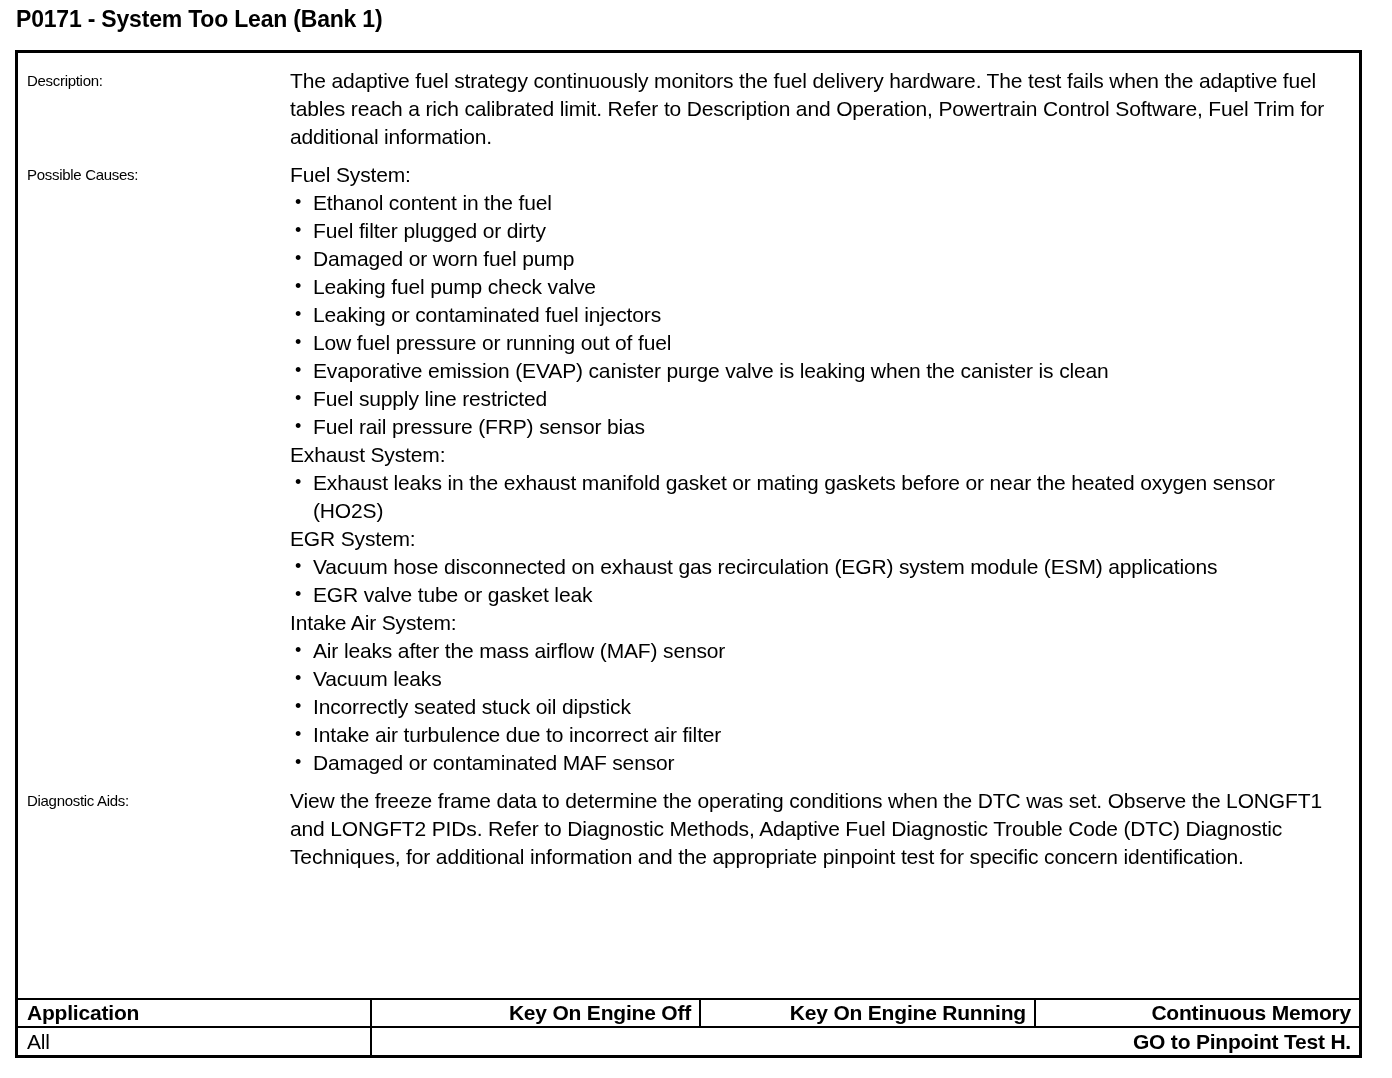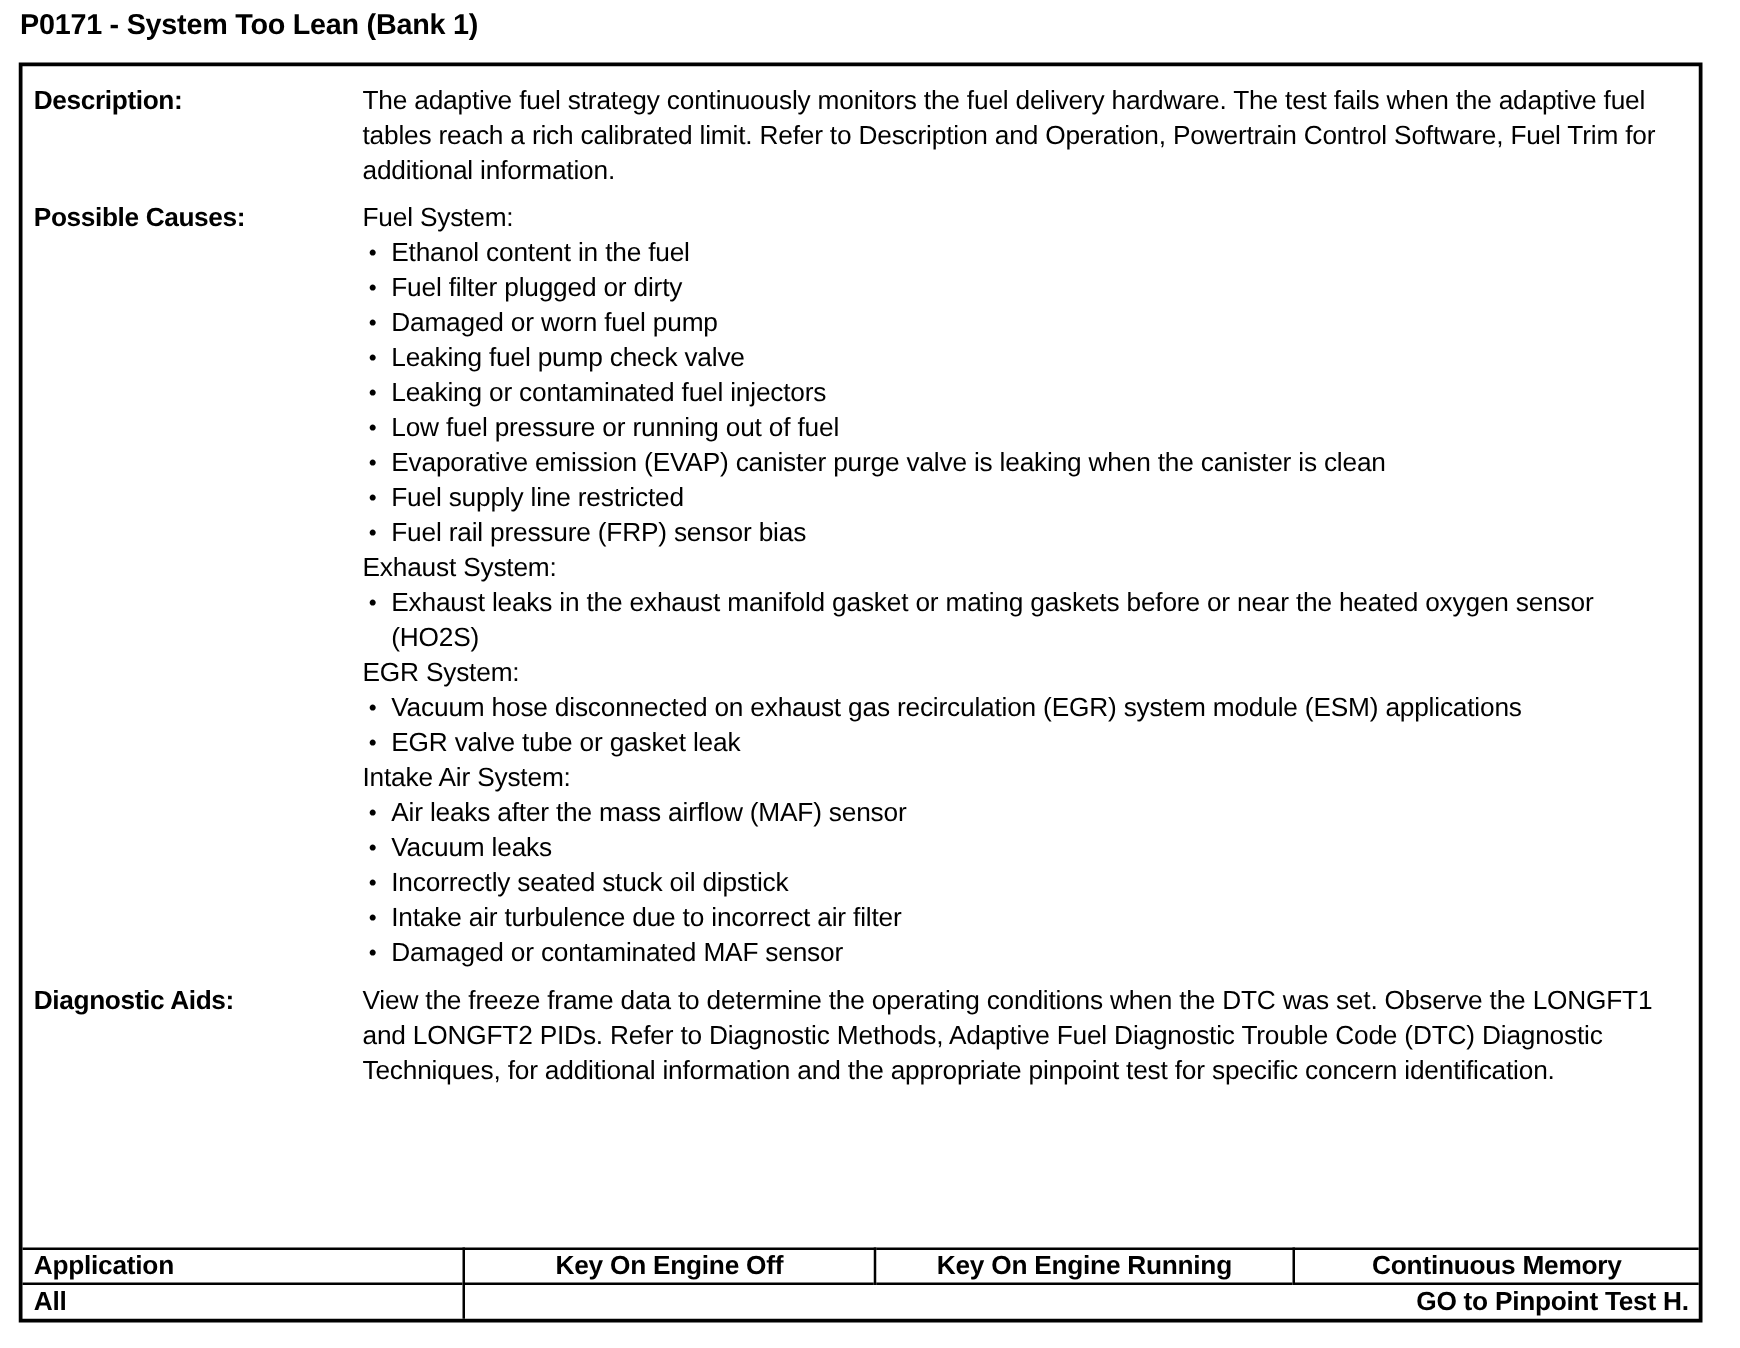--- a/index.html
+++ b/index.html
@@ -36,22 +36,22 @@
 
   
   .info-row {
     display: flex;
     align-items: flex-start;
   }
   .row-label {
     width: 272px;
     flex: 0 0 272px;
     padding-left: 9px;
-    font-size: 21px;
-    font-weight: bold;
+    font-size: 15px;
+    font-weight: normal;
     letter-spacing: -0.3px;
     line-height: 28px;
   }
   .row-content {
     flex: 1 1 auto;
     padding-right: 14px;
     font-size: 21px;
     line-height: 28px;
     letter-spacing: -0.15px;
   }
@@ -94,30 +94,30 @@
   }
   #app-table th, #app-table td {
     border: 2px solid #000;
     height: 28px;
     font-size: 21px;
     letter-spacing: -0.2px;
     padding: 0 8px;
   }
   #app-table th {
     font-weight: bold;
-    text-align: center;
+    text-align: right;
   }
   #app-table th.col-app {
     text-align: left;
     padding-left: 9px;
   }
   #app-table td.cell-app {
     text-align: left;
     padding-left: 9px;
-    font-weight: bold;
+    font-weight: normal;
   }
   #app-table td.cell-action {
     text-align: right;
     font-weight: bold;
   }
   #app-table tr > *:first-child { border-left: none; }
   #app-table tr > *:last-child  { border-right: none; }
   #app-table tr:last-child > *  { border-bottom: none; }
 </style>
 </head>

